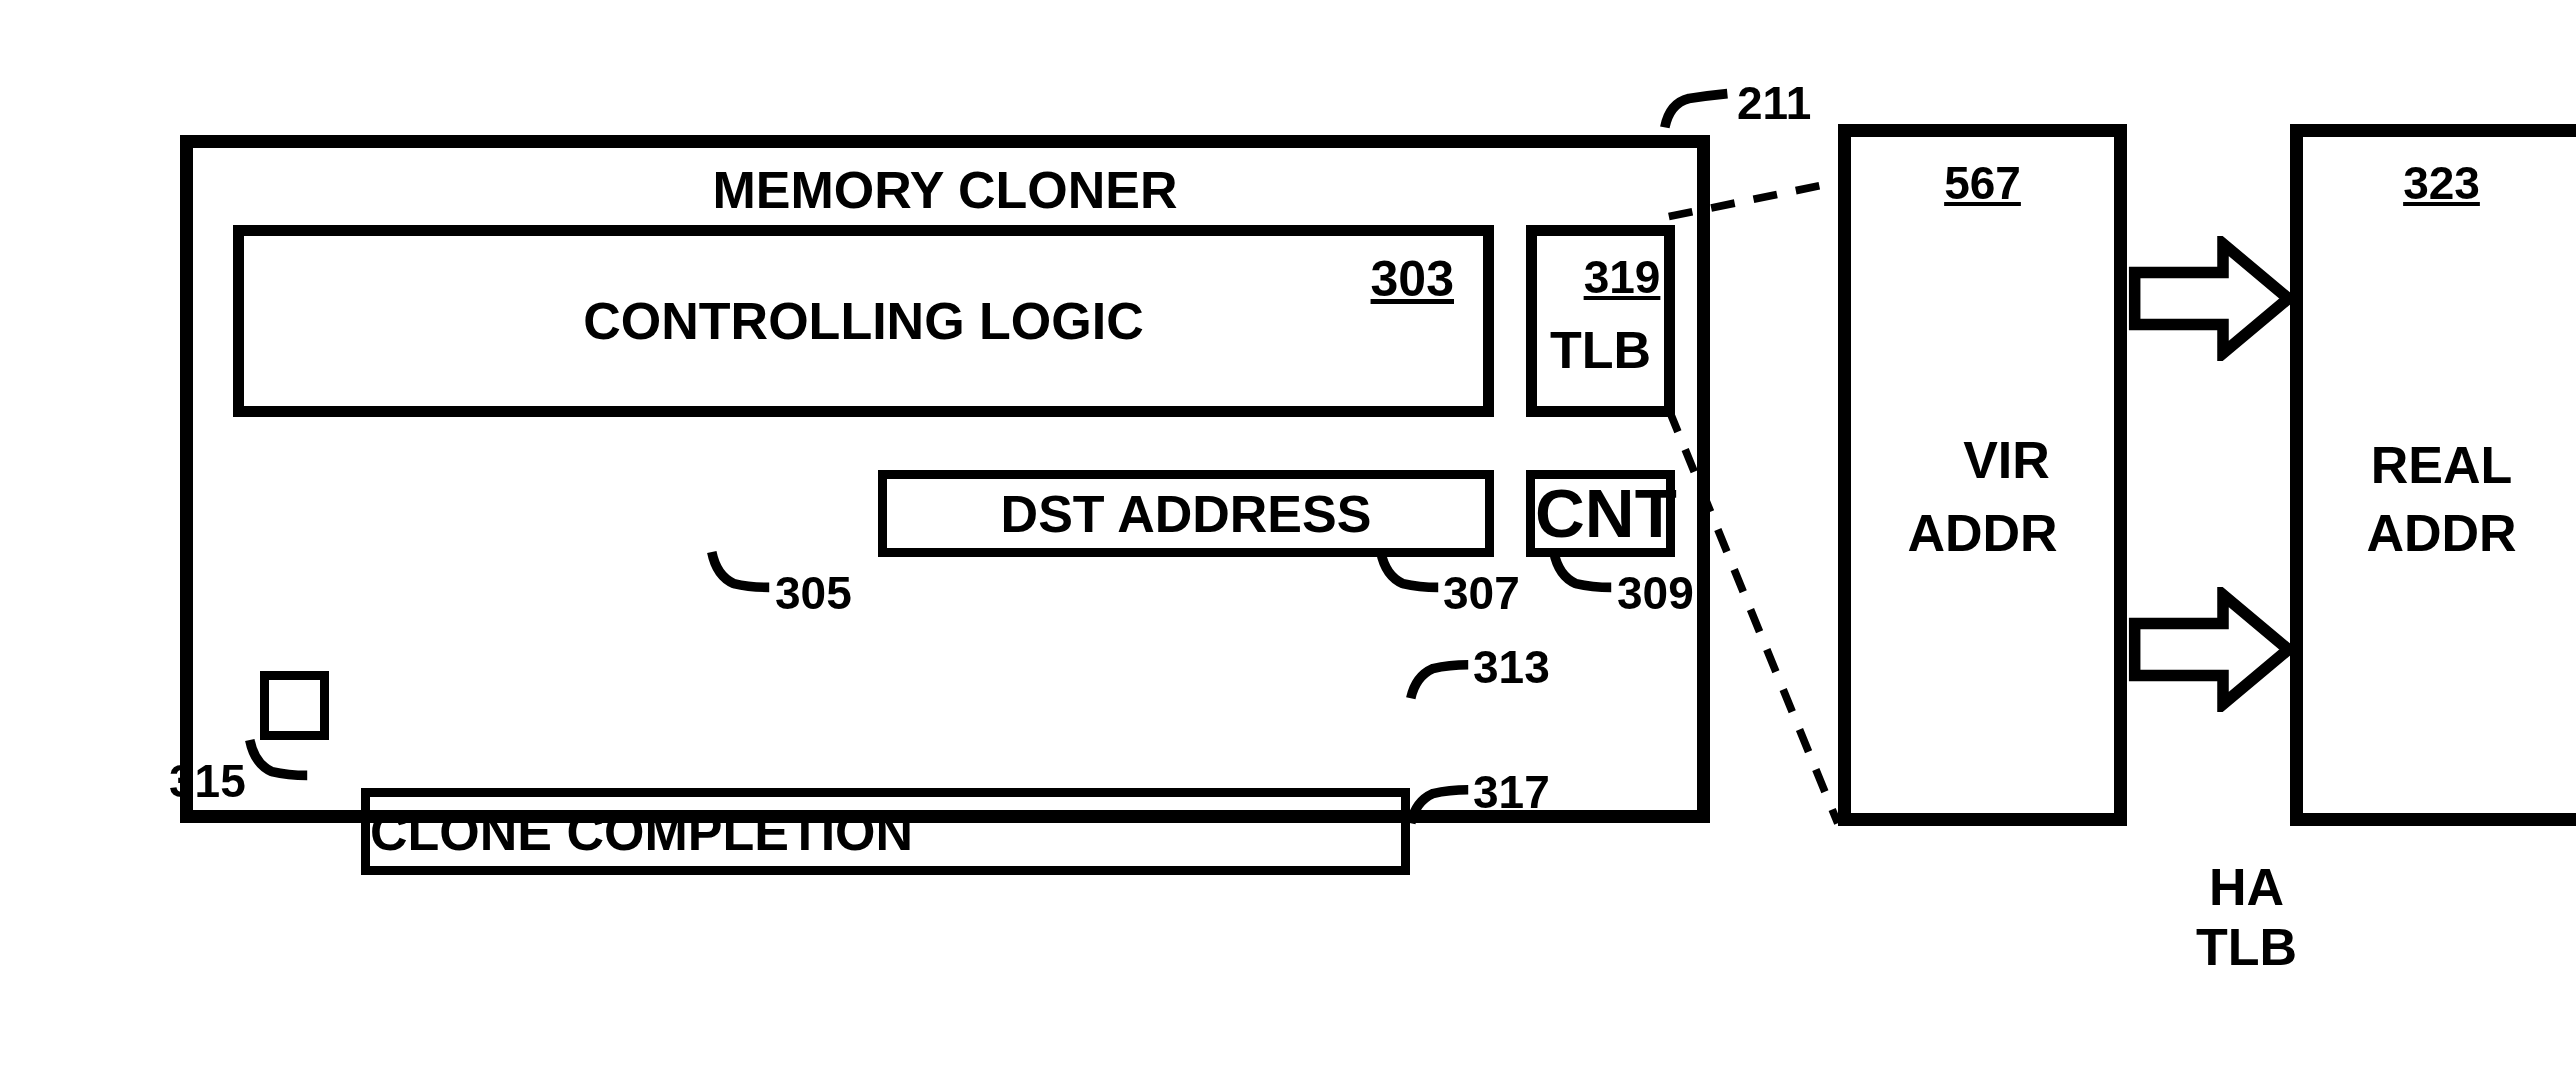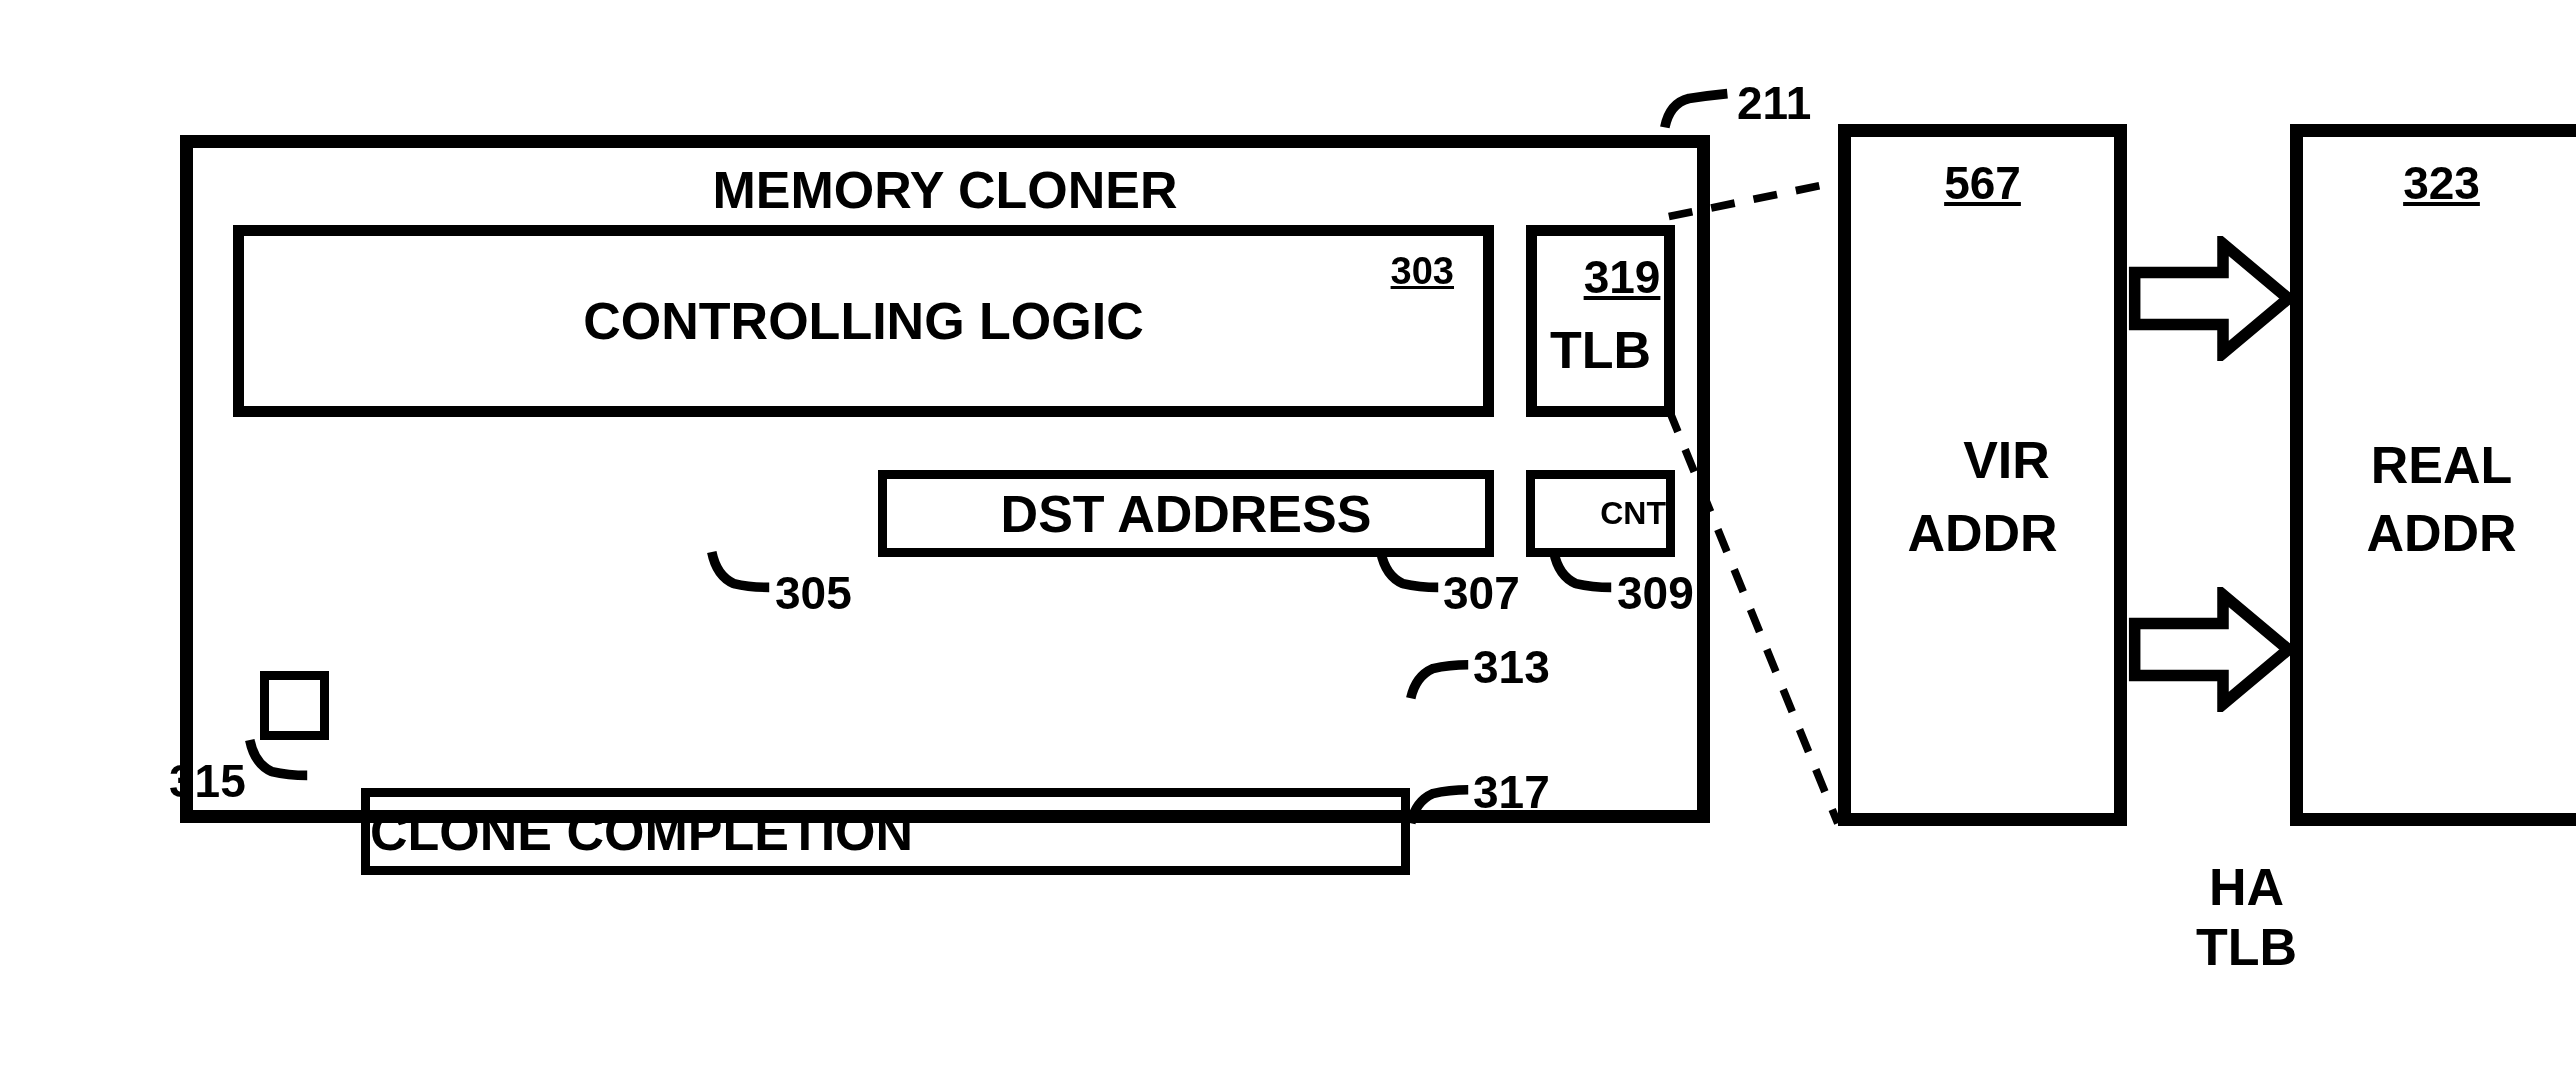--- a/index.html
+++ b/index.html
@@ -44,21 +44,21 @@
       align-items: center;
       justify-content: center;
     }
     .controlling-logic-text {
       font-size: 52px;
     }
     .controlling-logic-num {
       position: absolute;
       right: 29px;
       top: 14.4px;
-      font-size: 38px;
+      font-size: 50px;
       text-decoration: underline;
     }
     .tlb-box {
       position: absolute;
       left: 1333px;
       top: 77px;
       width: 149px;
       height: 192px;
       border: 11.5px solid black;
       display: flex;
@@ -103,22 +103,22 @@
     }
     .cnt-box {
       position: absolute;
       left: 1333px;
       top: 322px;
       width: 149px;
       height: 87px;
       border: 9.6px solid black;
       display: flex;
       align-items: center;
-      justify-content: flex-end;
-      font-size: 32px;
+      justify-content: flex-start;
+      font-size: 69px;
     }
     .arch-tracking {
       position: absolute;
       left: 168px;
       top: 515px;
       width: 1049px;
       height: 87px;
       border: 9.6px solid black;
       display: flex;
       align-items: center;

